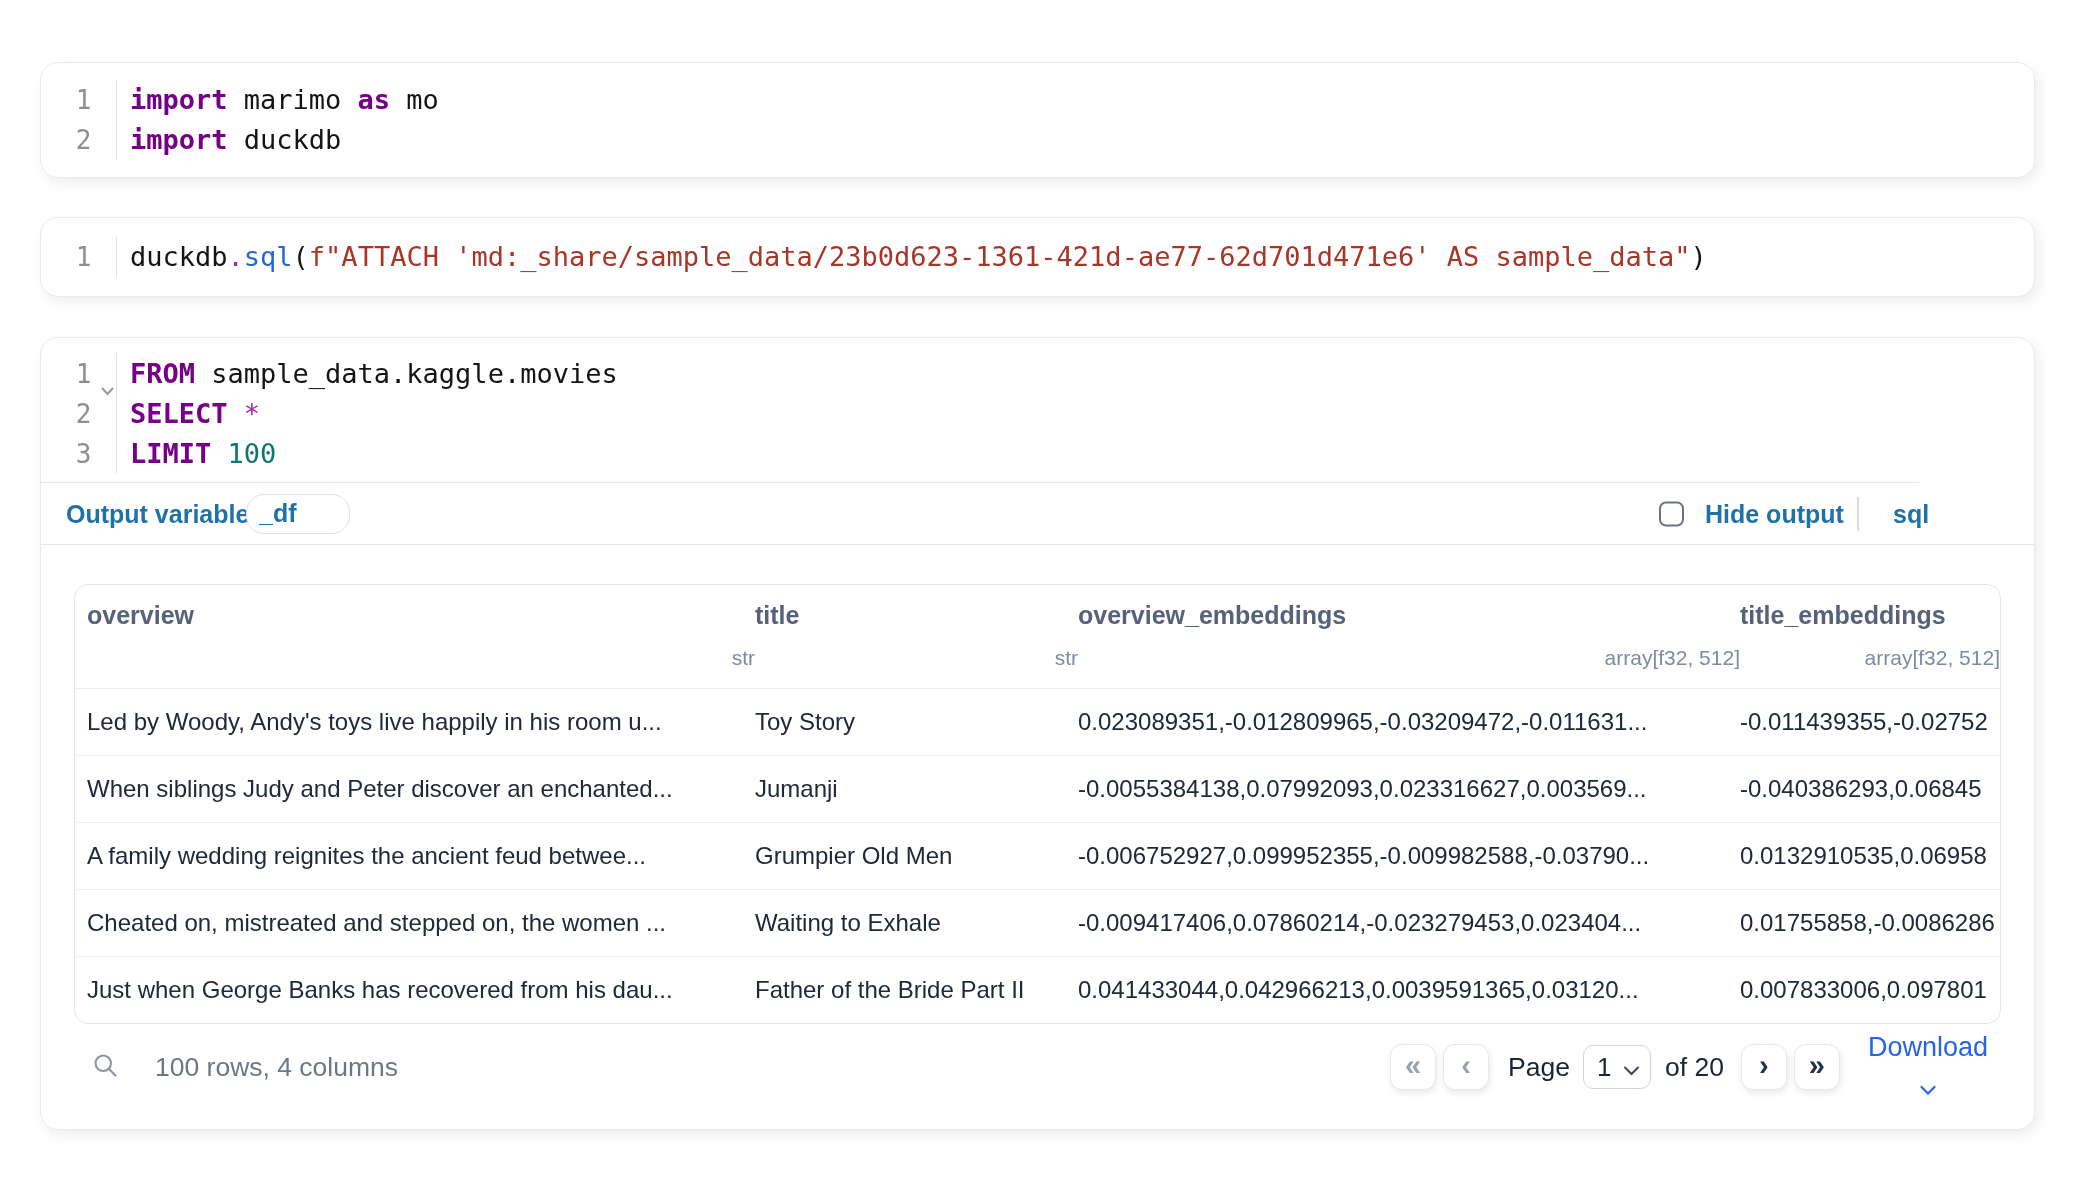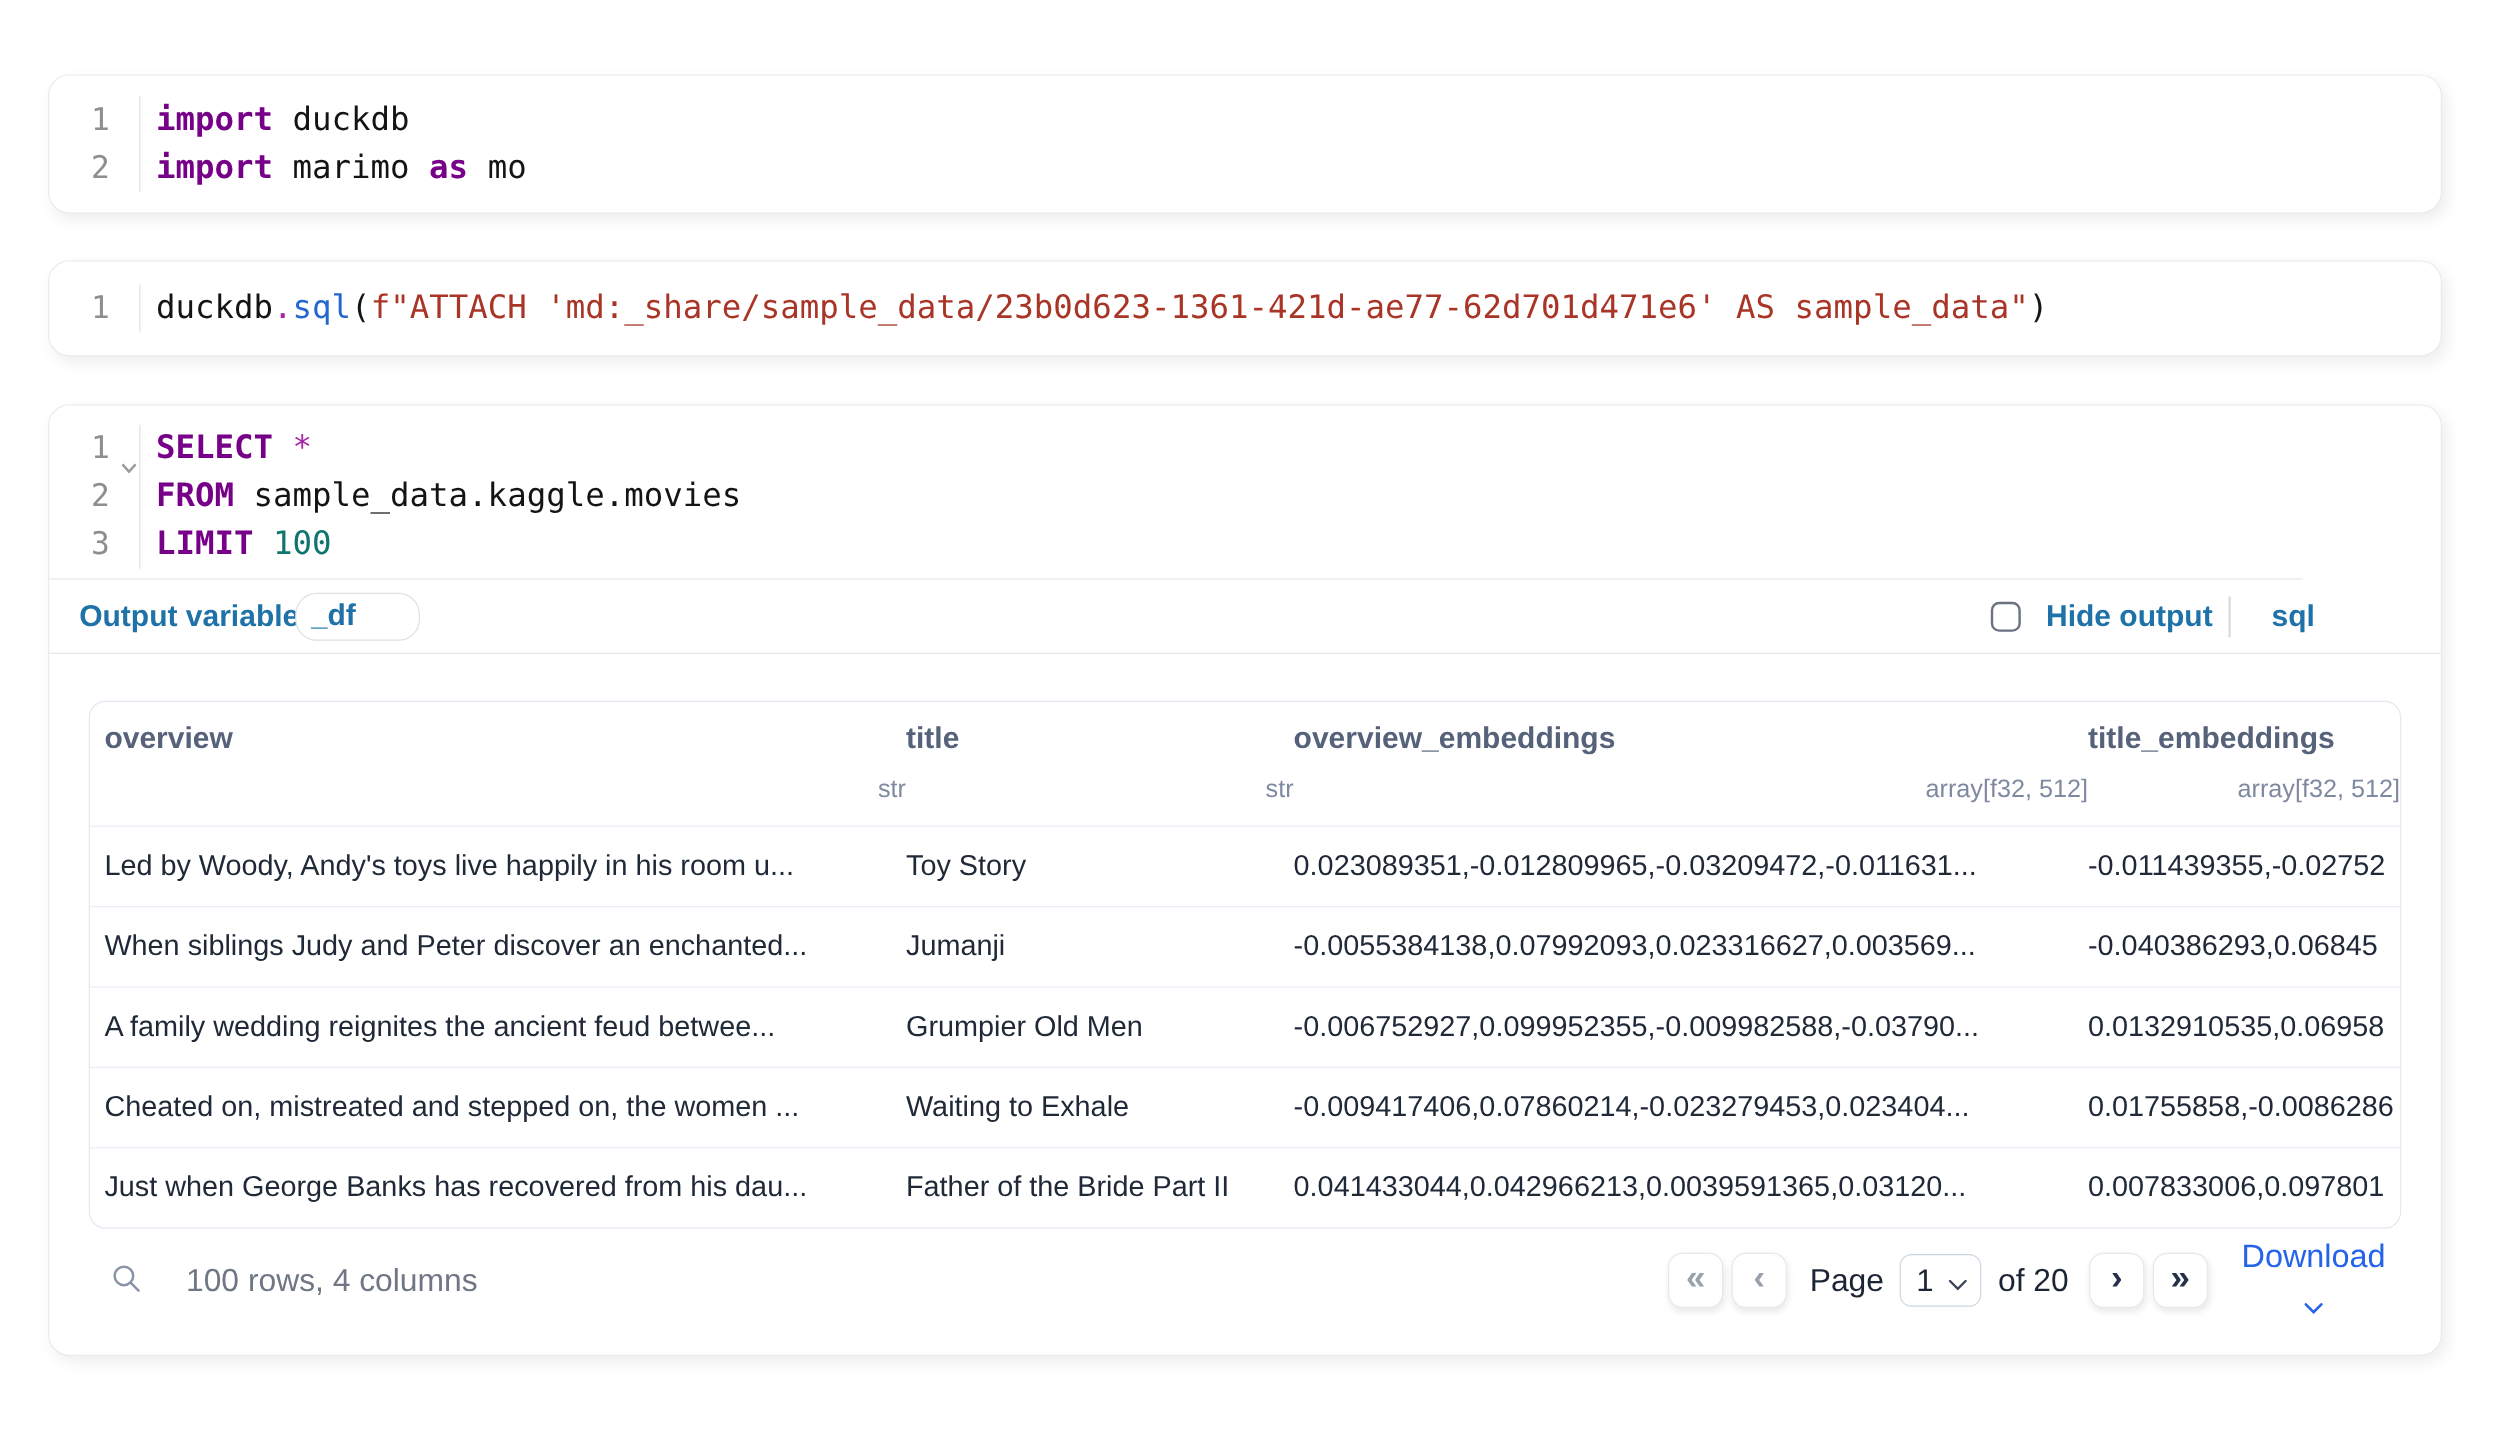--- a/index.html
+++ b/index.html
@@ -70,22 +70,22 @@
 </head>
 <body>
 
 <div class="card" id="card1">
   <div class="codeblock">
     <div class="gutter">
       <div class="ln">1</div>
       <div class="ln">2</div>
     </div>
     <div class="lines">
+      <div class="cl"><span class="tk-kw">import</span><span> marimo </span><span class="tk-kw">as</span><span> mo</span></div>
       <div class="cl"><span class="tk-kw">import</span><span> duckdb</span></div>
-      <div class="cl"><span class="tk-kw">import</span><span> marimo </span><span class="tk-kw">as</span><span> mo</span></div>
     </div>
   </div>
 </div>
 
 <div class="card" id="card2">
   <div class="codeblock">
     <div class="gutter">
       <div class="ln">1</div>
     </div>
     <div class="lines">
@@ -101,22 +101,22 @@
         <span class="fold">
           <svg width="15" height="10" viewBox="0 0 15 10" fill="none" stroke="#9a9a9a" stroke-width="2">
               <path d="M2 2 L7.5 8 L13 2"></path>
             </svg>
         </span>
       </div>
       <div class="ln">2</div>
       <div class="ln">3</div>
     </div>
     <div class="lines">
+      <div class="cl"><span class="tk-kw">FROM</span><span> sample_data.kaggle.movies</span></div>
       <div class="cl"><span class="tk-kw">SELECT</span><span> </span><span class="tk-op">*</span></div>
-      <div class="cl"><span class="tk-kw">FROM</span><span> sample_data.kaggle.movies</span></div>
       <div class="cl"><span class="tk-kw">LIMIT</span><span> </span><span class="tk-num">100</span></div>
     </div>
   </div>
 
   <div class="ed-divider"></div>
 
   <div class="outrow">
     <div class="ov-label">Output variable:</div>
     <input class="ov-input" type="text" value="_df" style="">
     <span class="hide-chk"></span>

